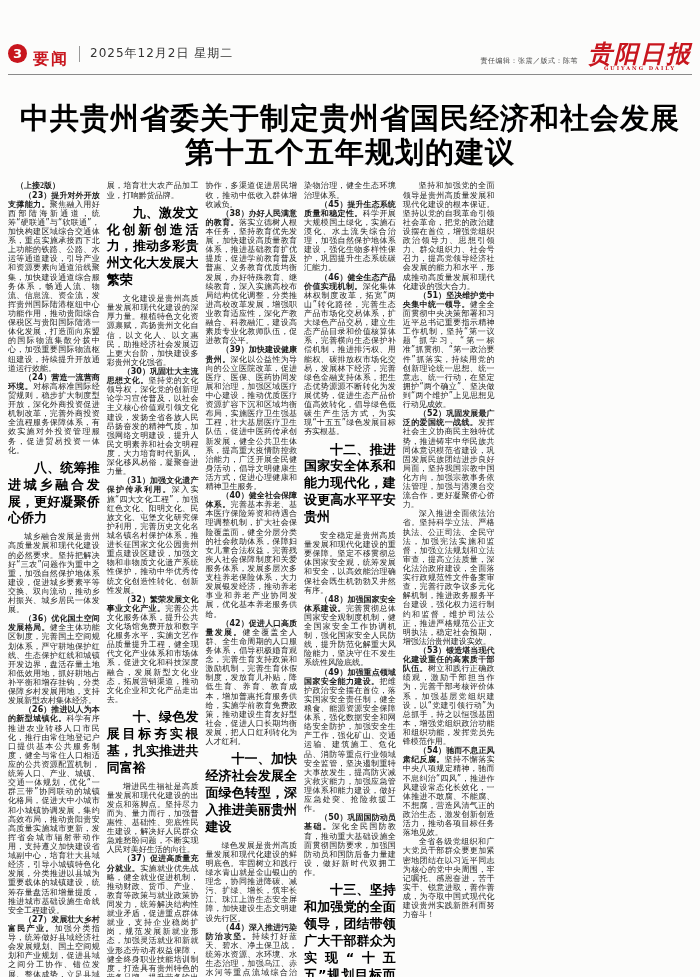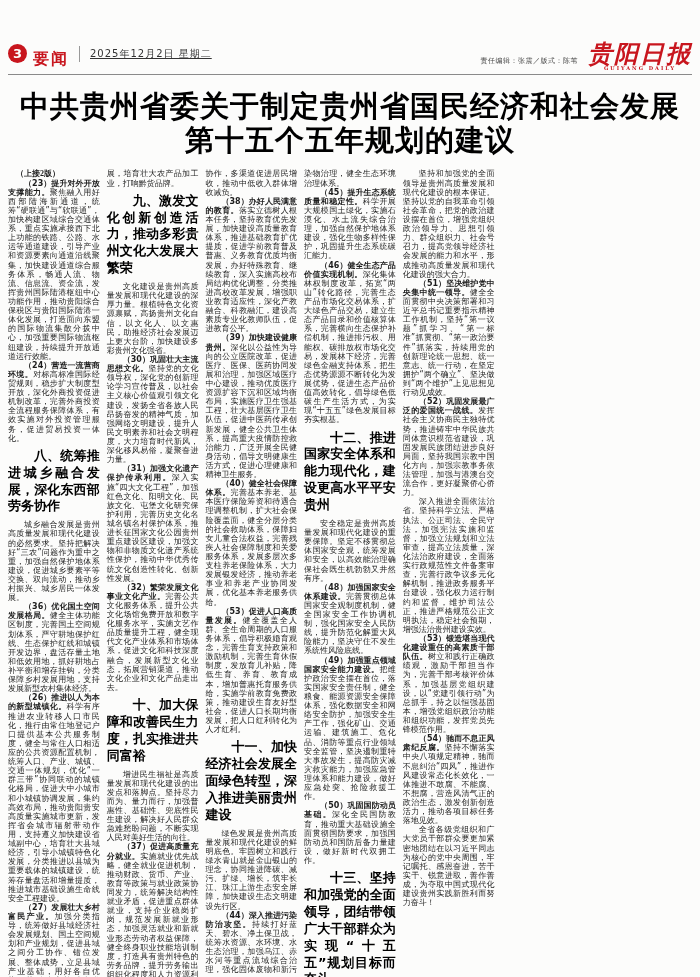--- a/index.html
+++ b/index.html
@@ -11,31 +11,31 @@
   .page{position:absolute;inset:0;padding:0 8px;box-sizing:border-box;}
 
   
   .hdr{height:34px;margin-top:36px;display:flex;align-items:flex-end;
        border-bottom:1.5px solid #8a8a8a;padding-bottom:4px;}
   .hdr-left{display:flex;align-items:center;gap:6px;}
   .pgnum{width:19px;height:19px;border-radius:50%;background:#c8161e;color:#fff;
          font-weight:bold;font-size:13px;display:flex;align-items:center;justify-content:center;}
   .secname{color:#c8161e;font-weight:bold;font-size:16px;letter-spacing:2px;margin-top:12px;}
   .vline{width:1px;height:16px;background:#999;margin:0 4px;}
-  .dateline{font-size:10px;color:#333;letter-spacing:1px;text-decoration:underline;}
+  .dateline{font-size:12px;color:#333;letter-spacing:1px;}
   .hdr-right{margin-left:auto;display:flex;align-items:flex-end;gap:10px;}
   .editorline{font-size:7px;color:#444;margin-bottom:4px;letter-spacing:.5px;}
   .masthead{color:#c8161e;font-family:"DejaVu Serif","Liberation Serif",serif;
             font-weight:bold;font-style:italic;font-size:24px;letter-spacing:2px;
             line-height:.9;text-align:center;}
   .masthead small{display:block;font-style:normal;font-size:5px;letter-spacing:2px;
                   color:#c8161e;margin-top:1px;}
 
   
-  .headline{margin-top:14px;text-align:center;font-weight:900;color:#000;
+  .headline{margin-top:26px;text-align:center;font-weight:900;color:#000;
             line-height:1.18;letter-spacing:1px;}
   .headline .l1{font-size:29px;}
   .headline .l2{font-size:29px;}
 
   
   .article{
     margin-top:12px;height:822px;overflow:hidden;
     column-count:7;column-gap:7px;column-fill:auto;
     text-align:justify;font-size:8px;line-height:1.14;color:#1c1c1c;
   }
@@ -71,37 +71,37 @@
   <div class="headline">
     <div class="l1">中共贵州省委关于制定贵州省国民经济和社会发展</div>
     <div class="l2">第十五个五年规划的建议</div>
   </div>
 
   <div class="article">
     <p class="note">（上接2版）</p>
 
   <p class="para"><b>（23）提升对外开放支撑能力。</b>聚焦融入用好西部陆海新通道，统筹“硬联通”与“软联通”，加快构建区域综合交通体系，重点实施承接西下北上功能的铁路、公路、水运等通道建设，引导产业和资源要素向通道沿线聚集，加快建设通道综合服务体系，畅通人流、物流、信息流、资金流，发挥贵州国际陆港枢纽中心功能作用，推动贵阳综合保税区与贵阳国际陆港一体化发展，打造面向东盟的国际物流集散分拨中心，加强重要国际物流枢纽建设，持续提升开放通道运行效能。</p>
       <p class="para"><b>（24）营造一流营商环境。</b>对标高标准国际经贸规则，稳步扩大制度型开放，深化外商投资促进机制改革，完善外商投资全流程服务保障体系，有效实施对外投资管理服务，促进贸易投资一体化。</p>
-      <div class="sec-h">八、统筹推进城乡融合发展，深化东西部劳务协作</div>
+      <div class="sec-h">八、统筹推进城乡融合发展，更好凝聚侨心侨力</div>
       <p class="para">城乡融合发展是贵州高质量发展和现代化建设的必然要求。坚持把解决好“三农”问题作为重中之重，加强自然保护地体系建设，促进城乡要素平等交换、双向流动，推动乡村振兴、城乡居民一体发展。</p>
       <p class="para"><b>（36）优化国土空间发展格局。</b>健全主体功能区制度，完善国土空间规划体系，严守耕地保护红线、生态保护红线和城镇开发边界，盘活存量土地和低效用地，抓好耕地占补平衡和增存挂钩，分类保障乡村发展用地，支持发展新型农村集体经济。</p>
       <p class="para"><b>（26）推进以人为本的新型城镇化。</b>科学有序推进农业转移人口市民化，推行由常住地登记户口提供基本公共服务制度，健全与常住人口相适应的公共资源配置机制，统筹人口、产业、城镇、交通一体规划，优化“一群三带”协同联动的城镇化格局，促进大中小城市和小城镇协调发展，集约高效布局，推动贵阳贵安高质量实施城市更新，发挥省会城市辐射带动作用，支持遵义加快建设省域副中心，培育壮大县域经济，引导小城镇特色化发展，分类推进以县城为重要载体的城镇建设，统筹存量盘活和增量提质，推进城市基础设施生命线安全工程建设。</p>
       <p class="para"><b>（27）发展壮大乡村富民产业。</b>加强分类指导，统筹做好县域经济社会发展规划、国土空间规划和产业规划，促进县域之间分工协作、错位发展、整体成势，立足县域产业基础，用好各自优势，推动农文旅融合发展，培育壮大农产品加工业，打响黔货品牌。</p>
       <div class="sec-h">九、激发文化创新创造活力，推动多彩贵州文化大发展大繁荣</div>
       <p class="para">文化建设是贵州高质量发展和现代化建设的深厚力量。根植特色文化资源禀赋，高扬贵州文化自信，以文化人、以文惠民，助推经济社会发展迈上更大台阶，加快建设多彩贵州文化强省。</p>
       <p class="para"><b>（30）巩固壮大主流思想文化。</b>坚持党的文化领导权，深化党的创新理论学习宣传普及，以社会主义核心价值观引领文化建设，发扬全省各族人民昂扬奋发的精神气质，加强网络文明建设，提升人民文明素养和社会文明程度，大力培育时代新风，深化移风易俗，凝聚奋进力量。</p>
       <p class="para"><b>（31）加强文化遗产保护传承利用。</b>深入实施“四大文化工程”，加强红色文化、阳明文化、民族文化、屯堡文化研究保护利用，完善历史文化名城名镇名村保护体系，推进长征国家文化公园贵州重点建设区建设，加强文物和非物质文化遗产系统性保护，推动中华优秀传统文化创造性转化、创新性发展。</p>
       <p class="para"><b>（32）繁荣发展文化事业文化产业。</b>完善公共文化服务体系，提升公共文化场馆免费开放和数字化服务水平，实施文艺作品质量提升工程，健全现代文化产业体系和市场体系，促进文化和科技深度融合，发展新型文化业态，拓展营销渠道，推动文化企业和文化产品走出去。</p>
-      <div class="sec-h">十、加大保障和改善民生力度，扎实推进共同富裕</div>
+      <div class="sec-h">十、绿色发展目标夯实根基，扎实推进共同富裕</div>
       <p class="para">增进民生福祉是高质量发展和现代化建设的出发点和落脚点。坚持尽力而为、量力而行，加强普惠性、基础性、兜底性民生建设，解决好人民群众急难愁盼问题，不断实现人民对美好生活的向往。</p>
       <p class="para"><b>（37）促进高质量充分就业。</b>实施就业优先战略，健全就业促进机制，推动财政、货币、产业、教育等政策与就业政策协同发力，统筹解决结构性就业矛盾，促进重点群体就业，支持企业稳岗扩岗，规范发展新就业形态，加强灵活就业和新就业形态劳动者权益保障，健全终身职业技能培训制度，打造具有贵州特色的劳务品牌，提升劳务输出组织化程度和人力资源利用效率，深化东西部劳务协作，多渠道促进居民增收，推动中低收入群体增收减负。</p>
       <p class="para"><b>（38）办好人民满意的教育。</b>落实立德树人根本任务，坚持教育优先发展，加快建设高质量教育体系，推进基础教育扩优提质，促进学前教育普及普惠、义务教育优质均衡发展，办好特殊教育、继续教育，深入实施高校布局结构优化调整，分类推进高校改革发展，增强职业教育适应性，深化产教融合、科教融汇，建设高素质专业化教师队伍，促进教育公平。</p>
       <p class="para"><b>（39）加快建设健康贵州。</b>深化以公益性为导向的公立医院改革，促进医疗、医保、医药协同发展和治理，加强区域医疗中心建设，推动优质医疗资源扩容下沉和区域均衡布局，实施医疗卫生强基工程，壮大基层医疗卫生队伍，促进中医药传承创新发展，健全公共卫生体系，提高重大疫情防控救治能力，广泛开展全民健身活动，倡导文明健康生活方式，促进心理健康和精神卫生服务。</p>
       <p class="para"><b>（40）健全社会保障体系。</b>完善基本养老、基本医疗保险筹资和待遇合理调整机制，扩大社会保险覆盖面，健全分层分类的社会救助体系，保障妇女儿童合法权益，完善残疾人社会保障制度和关爱服务体系，发展多层次多支柱养老保险体系，大力发展银发经济，推动养老事业和养老产业协同发展，优化基本养老服务供给。</p>
-      <p class="para"><b>（53）促进人口高质量发展。</b>健全覆盖全人群、全生命周期的人口服务体系，倡导积极婚育观念，完善生育支持政策和激励机制，完善生育休假制度，发放育儿补贴，降低生育、养育、教育成本，增加普惠托育服务供给，实施学前教育免费政策，推动建设生育友好型社会，促进人口长期均衡发展，把人口红利转化为人才红利。</p>
+      <p class="para"><b>（42）促进人口高质量发展。</b>健全覆盖全人群、全生命周期的人口服务体系，倡导积极婚育观念，完善生育支持政策和激励机制，完善生育休假制度，发放育儿补贴，降低生育、养育、教育成本，增加普惠托育服务供给，实施学前教育免费政策，推动建设生育友好型社会，促进人口长期均衡发展，把人口红利转化为人才红利。</p>
       <div class="sec-h">十一、加快经济社会发展全面绿色转型，深入推进美丽贵州建设</div>
       <p class="para">绿色发展是贵州高质量发展和现代化建设的鲜明底色。牢固树立和践行绿水青山就是金山银山的理念，协同推进降碳、减污、扩绿、增长，筑牢长江、珠江上游生态安全屏障，加快建设生态文明建设先行区。</p>
       <p class="para"><b>（44）深入推进污染防治攻坚。</b>持续打好蓝天、碧水、净土保卫战，统筹水资源、水环境、水生态治理，加强乌江、赤水河等重点流域综合治理，强化固体废物和新污染物治理，健全生态环境治理体系。</p>
       <p class="para"><b>（45）提升生态系统质量和稳定性。</b>科学开展大规模国土绿化，实施石漠化、水土流失综合治理，加强自然保护地体系建设，强化生物多样性保护，巩固提升生态系统碳汇能力。</p>
       <p class="para"><b>（46）健全生态产品价值实现机制。</b>深化集体林权制度改革，拓宽“两山”转化路径，完善生态产品市场化交易体系，扩大绿色产品交易，建立生态产品目录和价值核算体系，完善横向生态保护补偿机制，推进排污权、用能权、碳排放权市场化交易，发展林下经济，完善绿色金融支持体系，把生态优势源源不断转化为发展优势，促进生态产品价值高效转化，倡导绿色低碳生产生活方式，为实现“十五五”绿色发展目标夯实根基。</p>
       <div class="sec-h">十二、推进国家安全体系和能力现代化，建设更高水平平安贵州</div>
       <p class="para">安全稳定是贵州高质量发展和现代化建设的重要保障。坚定不移贯彻总体国家安全观，统筹发展和安全，以高效能治理确保社会既生机勃勃又井然有序。</p>
       <p class="para"><b>（48）加强国家安全体系建设。</b>完善贯彻总体国家安全观制度机制，健全国家安全工作协调机制，强化国家安全人民防线，提升防范化解重大风险能力，坚决守住不发生系统性风险底线。</p>
       <p class="para"><b>（49）加强重点领域国家安全能力建设。</b>把维护政治安全摆在首位，落实国家安全责任制，健全粮食、能源资源安全保障体系，强化数据安全和网络安全防护，加强安全生产工作，强化矿山、交通运输、建筑施工、危化品、消防等重点行业领域安全监管，坚决遏制重特大事故发生，提高防灾减灾救灾能力，加强应急管理体系和能力建设，做好应急处突、抢险救援工作。</p>
       <p class="para"><b>（50）巩固国防动员基础。</b>深化全民国防教育，推动重大基础设施全面贯彻国防要求，加强国防动员和国防后备力量建设，做好新时代双拥工作。</p>

